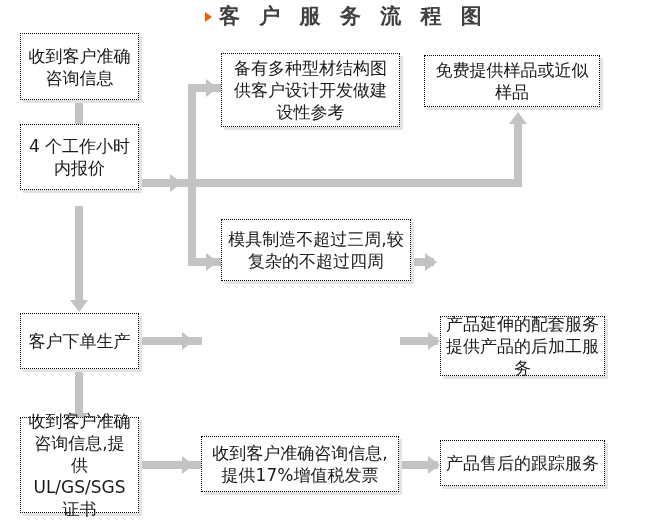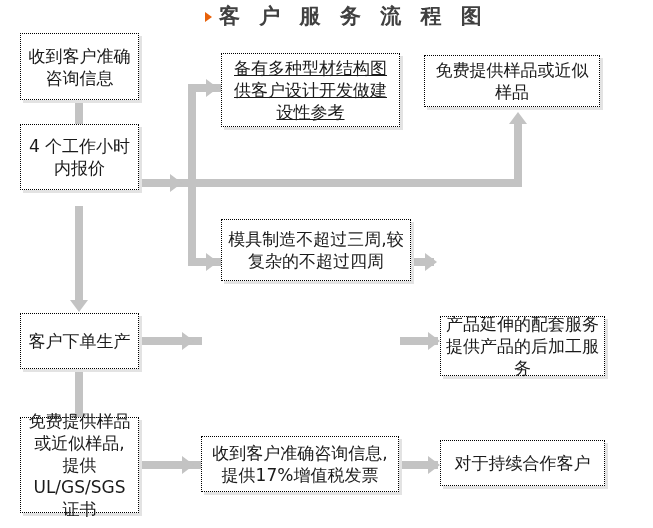--- a/index.html
+++ b/index.html
@@ -155,21 +155,21 @@
   <div class="arrow-right" style="left:428px; top:456px;"></div>
 
   <div class="node" style="left:20px; top:33px; width:119px; height:67px;">
     <span>收到客户准确咨询信息</span>
   </div>
 
   <div class="node" style="left:20px; top:124px; width:119px; height:66px;">
     <span>4 个工作小时内报价</span>
   </div>
 
-  <div class="node" style="left:221px; top:53px; width:179px; height:74px;text-decoration:underline;">
+  <div class="node" style="left:221px; top:53px; width:179px; height:74px;">
     <span>备有多种型材结构图供客户设计开发做建设性参考</span>
   </div>
 
   <div class="node" style="left:424px; top:55px; width:176px; height:52px;align-items:center;">
     <span>免费提供样品或近似样品</span>
   </div>
 
   <div class="node" style="left:221px; top:219px; width:190px; height:62px;">
     <span>模具制造不超过三周,较复杂的不超过四周</span>
   </div>
@@ -178,24 +178,24 @@
   <div class="node" style="left:20px; top:313px; width:119px; height:56px;">
     <span>客户下单生产</span>
   </div>
 
 
   <div class="node" style="left:440px; top:316px; width:165px; height:60px;">
     <span>产品延伸的配套服务提供产品的后加工服务</span>
   </div>
 
   <div class="node" style="left:20px; top:417px; width:119px; height:96px;">
-    <span>免费提供样品或近似样品,提供 UL/GS/SGS 证书</span>
+    <span>收到客户准确咨询信息,提供 UL/GS/SGS 证书</span>
   </div>
 
   <div class="node" style="left:201px; top:436px; width:198px; height:56px;">
     <span>收到客户准确咨询信息,提供17%增值税发票</span>
   </div>
 
   <div class="node" style="left:440px; top:440px; width:165px; height:46px;">
-    <span>对于持续合作客户</span>
+    <span>产品售后的跟踪服务</span>
   </div>
 
 </div>
 
 </body></html>

